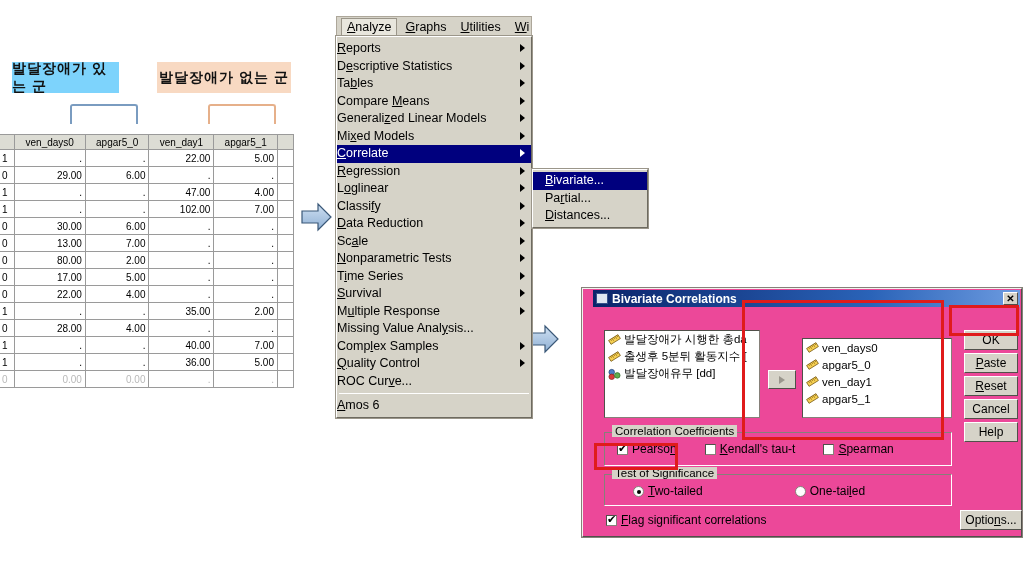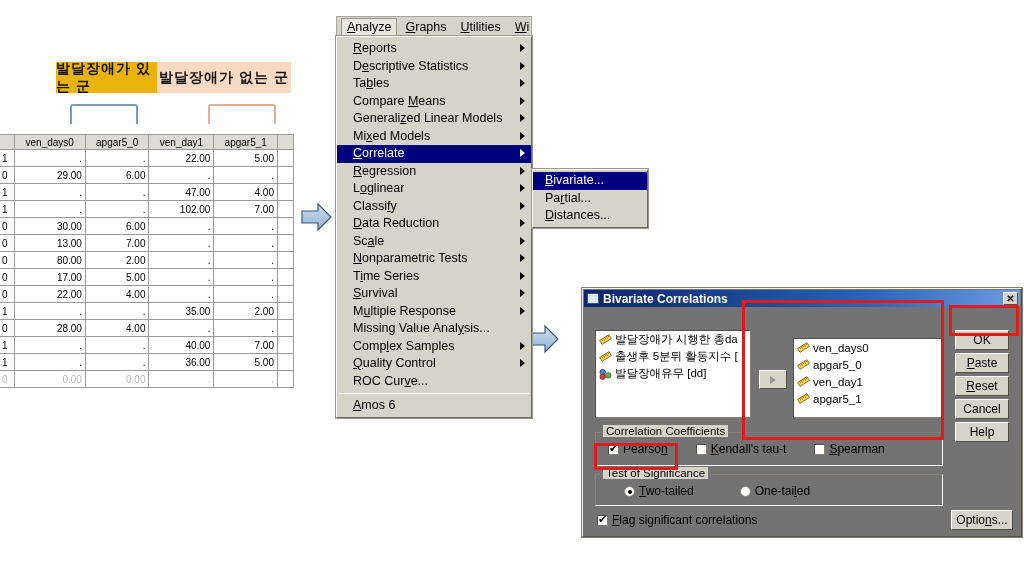--- a/index.html
+++ b/index.html
@@ -17,21 +17,21 @@
 
   .grp-header {
     position: absolute;
     height: 31px;
     display: flex; align-items: center; justify-content: center;
     font-weight: bold;
     font-size: 14px;
     color: #111;
     letter-spacing: 1px;
   }
-  #grp-dd-yes { left: 12px; top: 0; width: 107px; background: #eab308; margin-left: 44px; }
+  #grp-dd-yes { left: 12px; top: 0; width: 107px; background: #7dd3fc; }
   #grp-dd-no  { left: 157px; top: 0; width: 134px; background: #f8d9c2; }
 
   .bracket { position: absolute; height: 20px; border-style: solid; border-width: 2px 2px 0 2px; border-radius: 3px 3px 0 0; }
   #brk-blue   { left: 70px;  top: 42px; width: 68px; border-color: #7a9cc0; }
   #brk-orange { left: 208px; top: 42px; width: 68px; border-color: #e6b08a; }
 
   
   #grid { position: absolute; left: 0; top: 72px; width: 294px; border-collapse: collapse;
           font-size: 10px; color: #000; background: #fff; }
   #grid th, #grid td { border: 1px solid #9a9a9a; height: 17px; padding: 0 3px; }
@@ -58,42 +58,43 @@
   #menubar .mi.sel { background: #e8e6dd; border: 1px solid #9b968a; padding: 1px 5px; }
   .udl { text-decoration: underline; }
 
   #menu-panel {
     width: 196px; background: #d6d3c8;
     border: 1px solid #ffffff; border-right-color: #6d6a60; border-bottom-color: #6d6a60;
     outline: 1px solid #9b968a;
     padding: 3px 0 2px 0;
     font-size: 12.5px; color: #000;
   }
-  .menu-item { height: 17.5px; line-height: 17.5px; padding-left: 16px; position: relative; white-space: nowrap; }
+  .menu-item { height: 17.5px; line-height: 17.5px; position: relative; white-space: nowrap; }
   .menu-item .caret { position: absolute; right: 6px; top: 4px; width: 0; height: 0;
      border-top: 4px solid transparent; border-bottom: 4px solid transparent; border-left: 5px solid #000; }
   .menu-item.hl { background: #00007e; color: #fff; }
   .menu-item.hl .caret { border-left-color: #fff; }
   .menu-sep { height: 1px; background: #9b968a; margin: 3px 2px; border-bottom: 1px solid #fff; }
 
   #submenu {
     position: absolute; left: 196px; top: 153px;
     width: 116px; background: #d6d3c8;
     border: 1px solid #ffffff; border-right-color: #6d6a60; border-bottom-color: #6d6a60;
     outline: 1px solid #9b968a;
     padding: 2px 0; font-size: 12.5px;
   }
   #submenu .menu-item { padding-left: 12px; }
 
   
   #dlg {
     position: absolute; left: 582px; top: 288px; width: 440px; height: 249px;
-    background: #737373;
+    background: #ec4899;
     border: 1px solid #f3f2ee; border-right-color: #50504a; border-bottom-color: #50504a;
     outline: 1px solid #868079;
+    padding-left: 9px;
   }
   #dlg-title {
     height: 17px; margin: 1px;
     background: linear-gradient(to right, #0a246a 0%, #2a63b8 65%, #6d9be0 100%);
     color: #fff; font-size: 12px; font-weight: bold;
     display: flex; align-items: center; padding-left: 3px; gap: 4px;
   }
   #dlg-icon { width: 12px; height: 11px; background: #dfe7f2; border: 1px solid #36508a; display:inline-block; }
   #dlg-close {
     margin-left: auto; margin-right: 2px;
@@ -470,21 +471,21 @@
           </label>
           <label class="chk">
             <span class="cbox"></span>
             <span><span class="udl">S</span>pearman</span>
           </label>
         </div>
       </div>
 
       <div class="groupbox" id="gb-sig">
         <span class="gb-title">Test of Significance</span>
-        <div style="position:absolute; left:28px; top:9px; display:flex; gap:46px;">
+        <div style="position:absolute; left:28px; top:9px; display:flex; gap:92px;">
           <label class="chk">
             <span class="rad on"></span>
             <span><span class="udl">T</span>wo-tailed</span>
           </label>
           <label class="chk">
             <span class="rad"></span>
             <span>One-tai<span class="udl">l</span>ed</span>
           </label>
         </div>
       </div>

